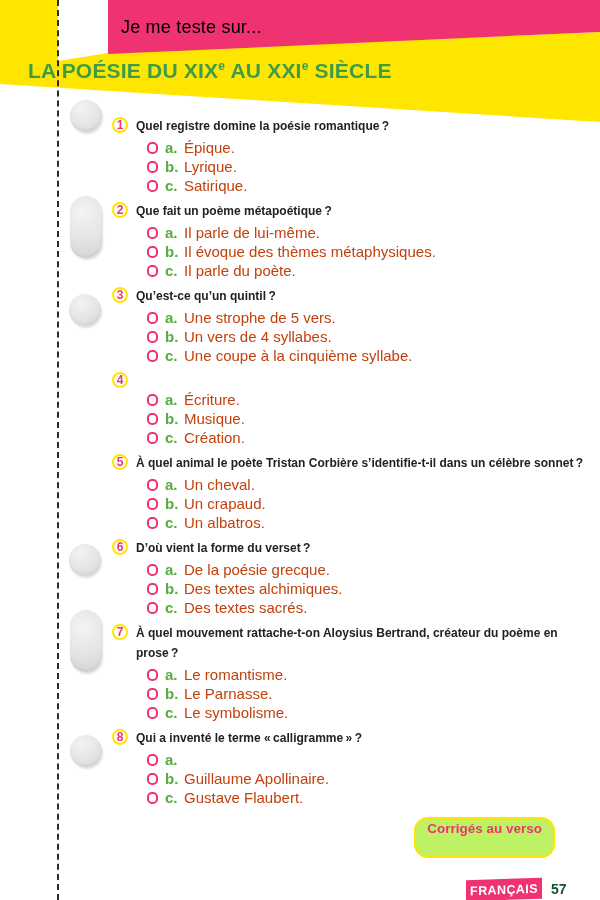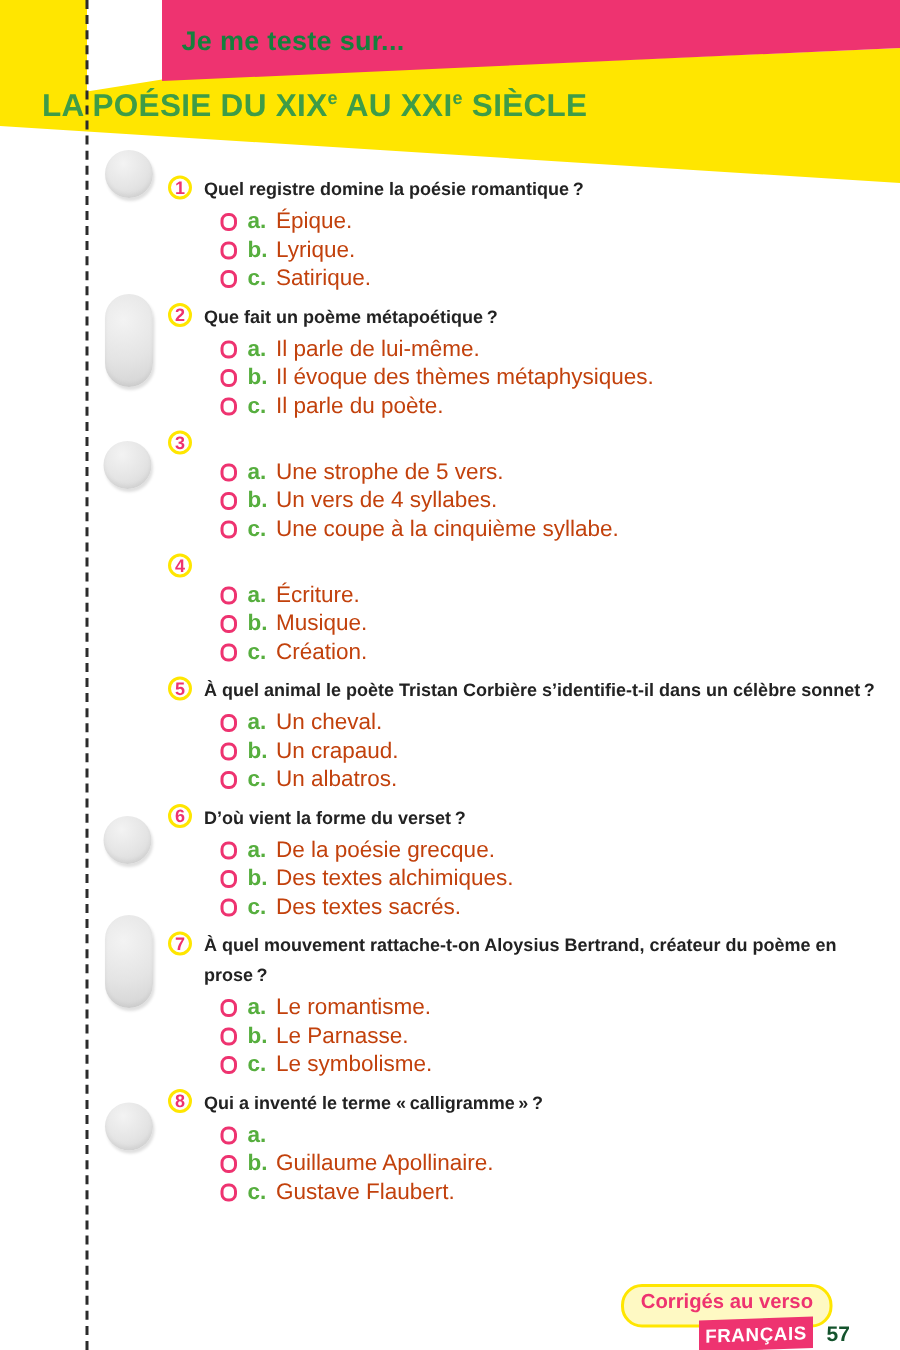--- a/index.html
+++ b/index.html
@@ -18,21 +18,21 @@
     background:var(--yellow);
     clip-path:polygon(0 0,58px 0,58px 61px,108px 53px,600px 32px,600px 122px,0 84px);
   }
   .band-pink{
     position:absolute; left:0; top:0; width:600px; height:60px;
     background:var(--pink);
     clip-path:polygon(108px 0,600px 0,600px 32px,108px 54px);
   }
   .tab-label{
     position:absolute; left:121px; top:17px;
-    font-size:18px; font-weight:bold; color:#15803d; letter-spacing:.2px;
+    font-size:18px; font-weight:normal; color:#000000; letter-spacing:.2px;
   }
   .page-title{
     position:absolute; left:0; right:0; top:59px; padding-left:28px;
     text-align:left; font-size:21px; font-weight:bold; color:var(--green-title);
     letter-spacing:.2px;
   }
   .page-title sup{font-size:12px; vertical-align:super; line-height:0;}
   
   .cut-line{
     position:absolute; left:57px; top:0; height:900px; width:0;
@@ -62,23 +62,23 @@
   .opts{margin:2px 0 0 35px;}
   .opt{display:flex; align-items:center; height:19px;}
   .radio{
     flex:0 0 auto; width:11px; height:12px; margin-right:7px;
     border:2px solid var(--pink); border-radius:5px; background:#fff;
   }
   .letter{flex:0 0 auto; width:19px; font-size:15px; font-weight:bold; color:var(--green-letter);}
   .opt-text{font-size:15px; color:#c2410c; white-space:nowrap;}
   
   .answers-badge{
-    position:absolute; right:45px; top:856px;
-    border:2.5px solid var(--yellow); border-radius:14px; background:#fef9c3;
-    padding:2px 11px 8px; font-size:13.5px; font-weight:bold; color:var(--pink);
+    position:absolute; right:45px; top:817px;
+    border:2.5px solid var(--yellow); border-radius:14px; background:#bef264;
+    padding:2px 11px 20px; font-size:13.5px; font-weight:bold; color:var(--pink);
     white-space:nowrap;
   }
   .subject-badge{
     position:absolute; left:466px; top:879px; width:76px; height:21px;
     background:var(--pink); transform:skewY(-2deg);
     display:flex; align-items:center; justify-content:center;
     color:#fff; font-size:12.5px; font-weight:bold; letter-spacing:.4px;
   }
   .page-num{
     position:absolute; left:551px; top:881px;
@@ -144,20 +144,21 @@
         <div class="opt">
           <span class="radio"></span>
           <span class="letter">c.</span>
           <span class="opt-text">Il parle du poète.</span>
         </div>
       </div>
     </div>
     <div class="q">
       <div class="q-head">
         <span class="q-num">3</span>
+        <span class="q-text">Qu’est-ce qu’un quintil ?</span>
       </div>
       <div class="opts">
         <div class="opt">
           <span class="radio"></span>
           <span class="letter">a.</span>
           <span class="opt-text">Une strophe de 5 vers.</span>
         </div>
         <div class="opt">
           <span class="radio"></span>
           <span class="letter">b.</span>

